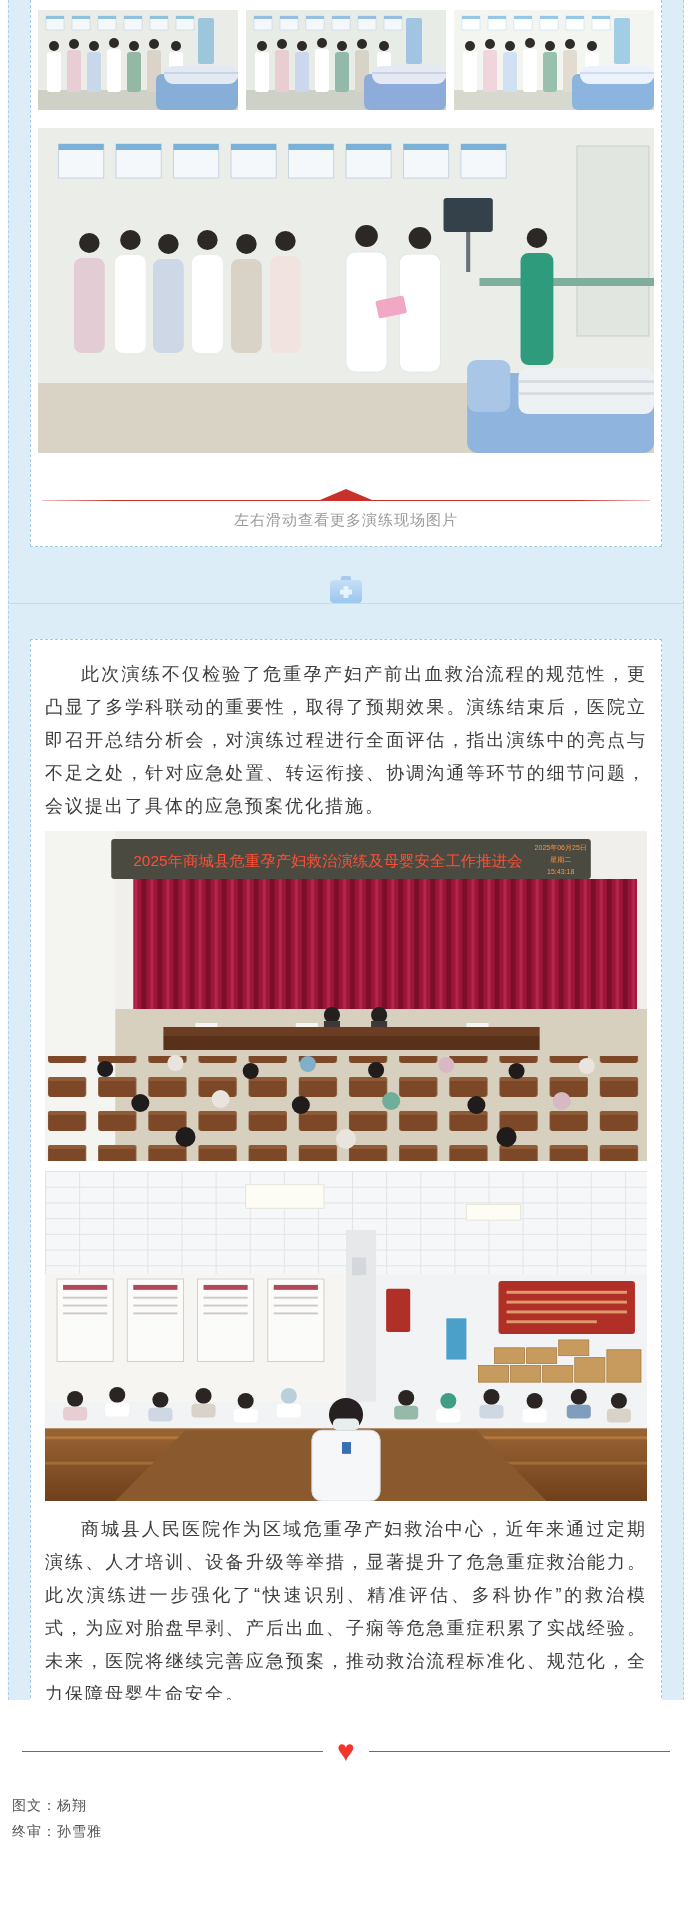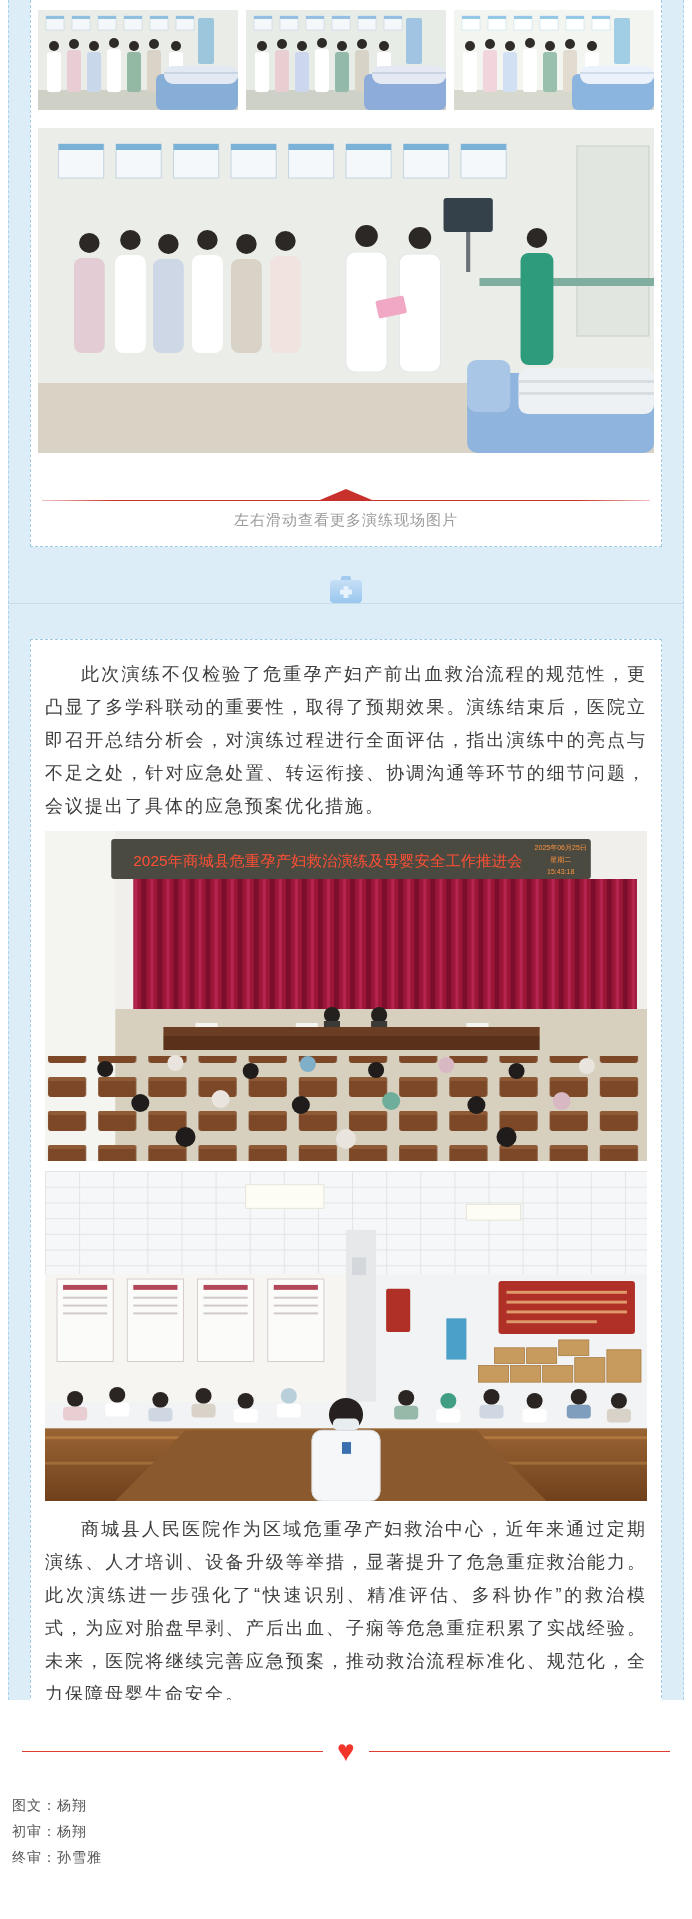--- a/index.html
+++ b/index.html
@@ -423,16 +423,15 @@
 </div>
 
 <div class="footer">
   <div class="heart-divider">
     <div class="hline"></div>
     <span class="heart">♥</span>
     <div class="hline"></div>
   </div>
   <div class="credits">
     <div class="credit-line">图文：杨翔</div>
-    <div class="credit-line">初审：杨翔</div>
     <div class="credit-line">终审：孙雪雅</div>
   </div>
 </div>
 
 </body></html>

